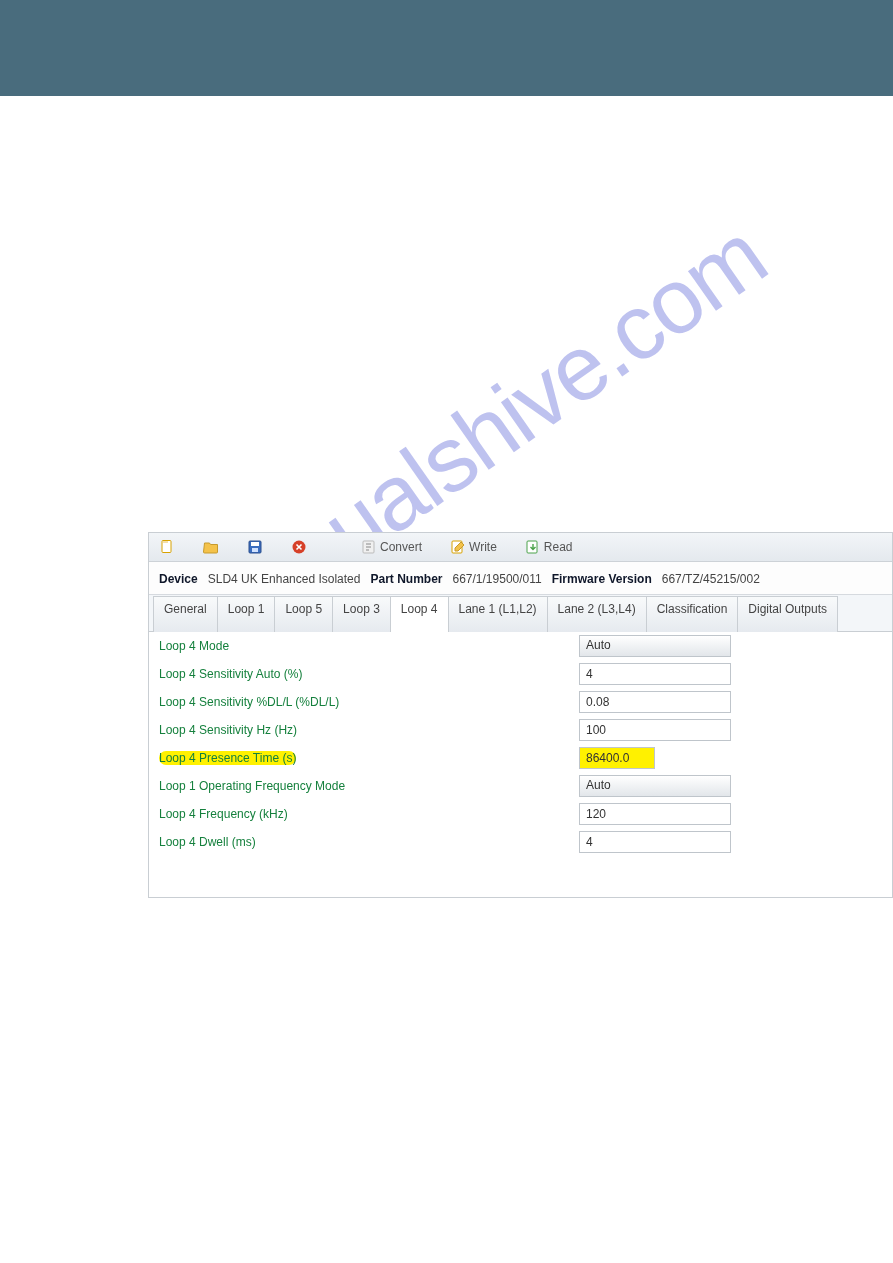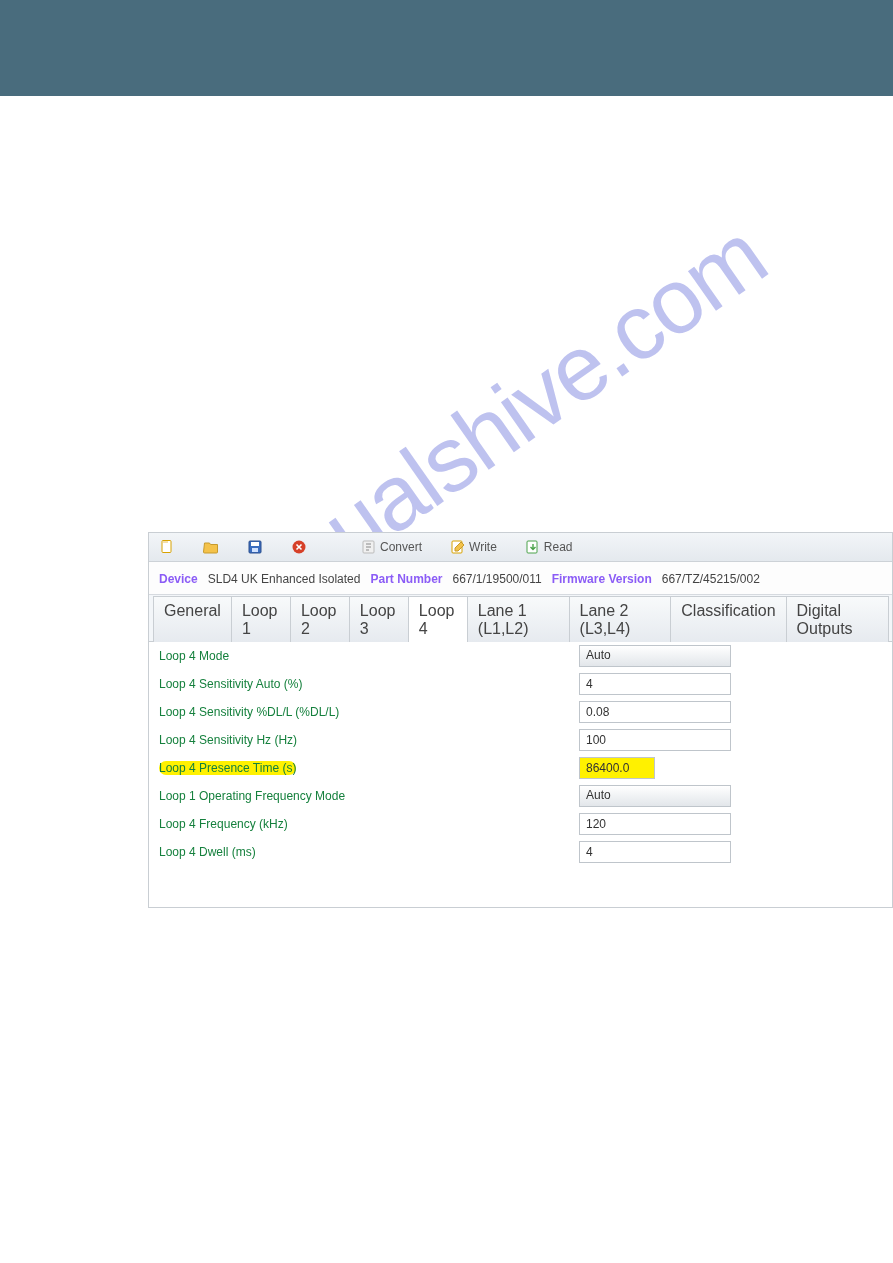--- a/index.html
+++ b/index.html
@@ -50,33 +50,33 @@
 
   .info-row {
     display: flex;
     align-items: center;
     gap: 10px;
     padding: 10px 10px 8px;
     background: #fdfdfd;
     border-bottom: 1px solid #d6dadf;
     font-size: 12px;
   }
-  .info-row .lbl { font-weight: 600; color:#8b5cf6; }
+  .info-row .lbl { font-weight: 600; color:#0f172a; }
   .info-row .val { color:#444; }
 
   .tabs {
     display: flex;
     padding: 0 4px;
     background: #f3f6f9;
     border-bottom: 1px solid #c9ced3;
     gap: 0;
   }
   .tab {
-    padding: 5px 10px 4px;
-    font-size: 16px;
+    padding: 5px 10px 16px;
+    font-size: 12px;
     color: #444;
     background: linear-gradient(#f8fafb,#e6eaef);
     border: 1px solid #c9ced3;
     border-bottom: none;
     margin-right: -1px;
     cursor: pointer;
     position: relative;
     top: 1px;
   }
   .tab.active {
@@ -228,21 +228,21 @@
     <span class="val">SLD4 UK Enhanced Isolated</span>
     <span class="lbl">Part Number</span>
     <span class="val">667/1/19500/011</span>
     <span class="lbl">Firmware Version</span>
     <span class="val">667/TZ/45215/002</span>
   </div>
 
   <div class="tabs">
     <span class="tab">General</span>
     <span class="tab">Loop 1</span>
-    <span class="tab">Loop 2</span>
+    <span class="tab">Loop 5</span>
     <span class="tab">Loop 3</span>
     <span class="tab active">Loop 4</span>
     <span class="tab">Lane 1 (L1,L2)</span>
     <span class="tab">Lane 2 (L3,L4)</span>
     <span class="tab">Classification</span>
     <span class="tab">Digital Outputs</span>
   </div>
 
   <div class="tab-body">
 

